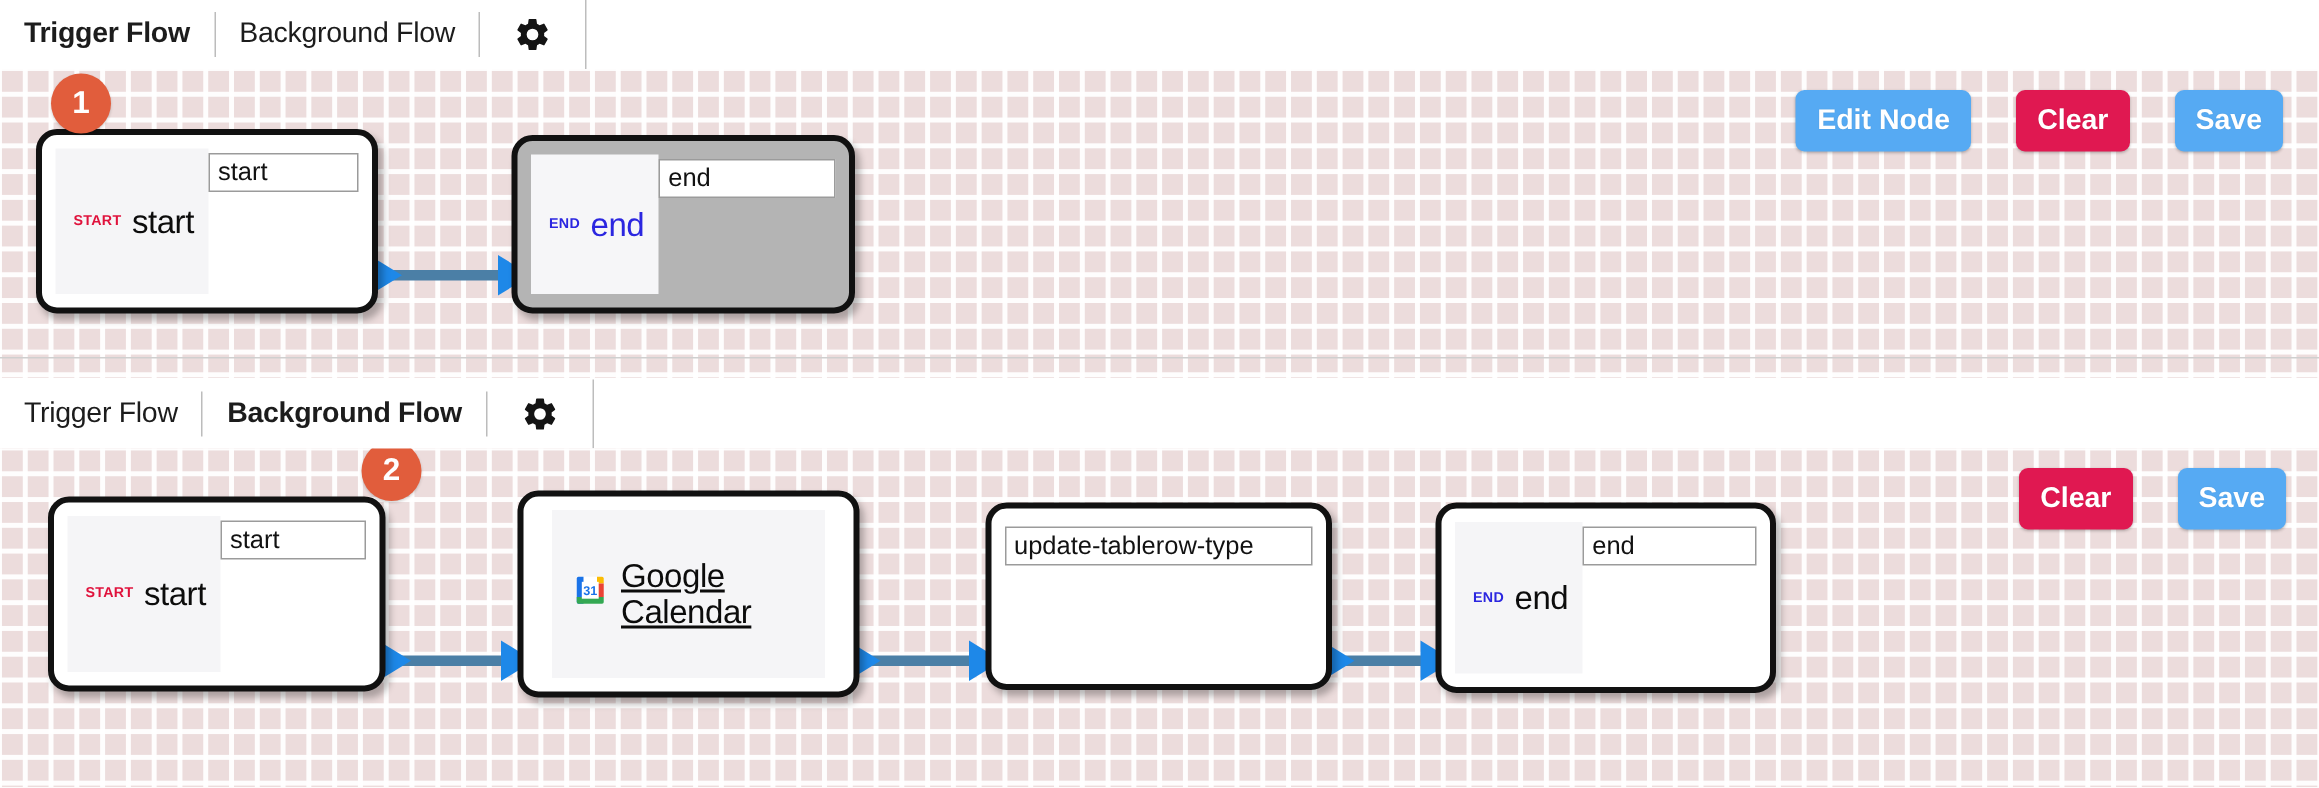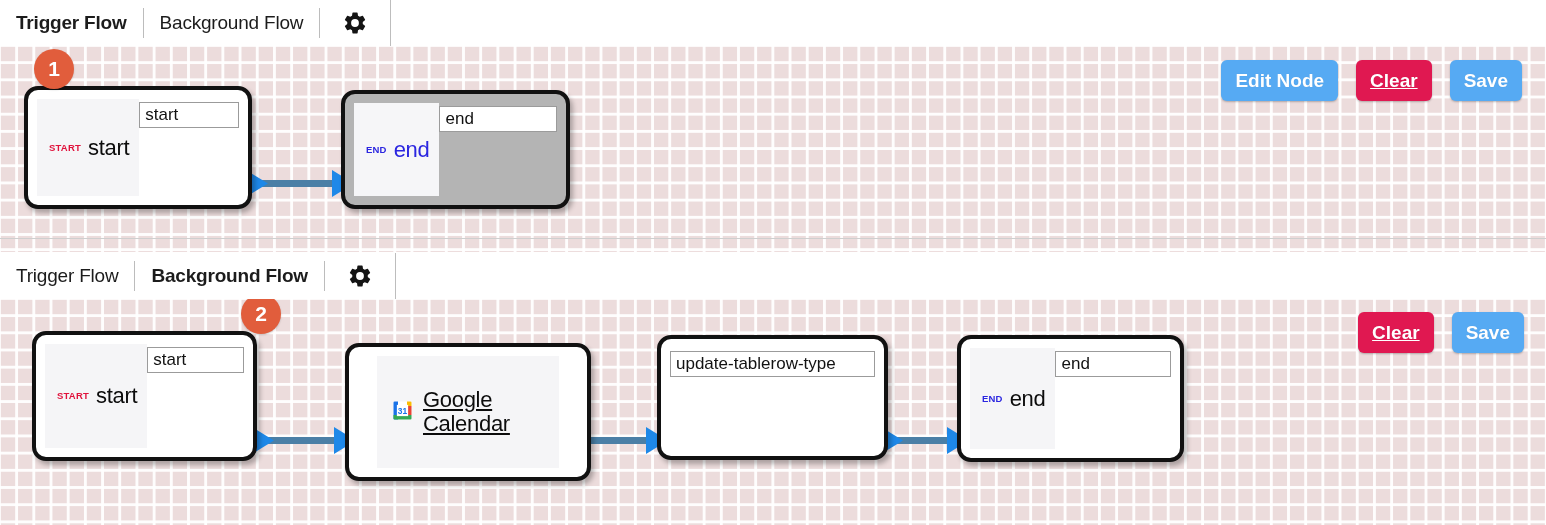--- a/index.html
+++ b/index.html
@@ -87,41 +87,41 @@
     align-items: center;
     justify-content: center;
     z-index: 20;
     box-shadow: 0 1px 2px rgba(0,0,0,0.18);
   }
 
   
   .action-bar {
     position: absolute;
     display: flex;
-    gap: 18px;
+    gap: 30px;
     z-index: 15;
     margin-left: 12px;
   }
   .btn {
     border: none;
     border-radius: 6px;
     color: #ffffff;
     font-family: "Liberation Sans", sans-serif;
     font-size: 19px;
     font-weight: bold;
     padding: 0 14px;
     height: 41px;
     line-height: 41px;
     cursor: pointer;
     white-space: nowrap;
     box-shadow: 0 1px 2px rgba(0,0,0,0.25);
     text-shadow: 0 0 1px rgba(0,0,0,0.12);
   }
   .btn-blue   { background: #56aaf3; }
-  .btn-danger { background: #e01851; text-decoration: underline; }
+  .btn-danger { background: #e01851; }
 
   
   .node {
     position: absolute;
     background: #ffffff;
     border: 4px solid #111111;
     border-radius: 14px;
     box-sizing: border-box;
     box-shadow: 3px 4px 5px rgba(0,0,0,0.28);
     z-index: 10;
@@ -314,21 +314,21 @@
       </div>
 
       <div class="node" style="left:32px; top:32px; width:225px; height:130px;">
         <div class="node-head">
           <span class="node-tag tag-start">START</span>
           <span class="node-title">start</span>
         </div>
         <input class="node-input" type="text" value="start" style="">
       </div>
 
-      <div class="node" style="left:345px; top:28px; width:246px; height:138px;margin-top:16px;">
+      <div class="node" style="left:345px; top:28px; width:228px; height:138px;">
         <div class="node-head" style="min-height:66px;">
           <span class="node-icon">
             <svg width="27" height="27" viewBox="0 0 48 48" aria-hidden="true">
               <rect x="8" y="8" width="32" height="32" rx="2" fill="#ffffff"></rect>
               <path d="M8 10a2 2 0 0 1 2-2h6v32h-6a2 2 0 0 1-2-2z" fill="#1a73e8"></path>
               <path d="M32 8h6a2 2 0 0 1 2 2v6H32z" fill="#fbbc04"></path>
               <path d="M40 16v16h-8V16z" fill="#ea4335"></path>
               <path d="M8 32h32v6a2 2 0 0 1-2 2H10a2 2 0 0 1-2-2z" fill="#34a853"></path>
               <rect x="14" y="14" width="20" height="20" fill="#ffffff"></rect>
               <text x="24" y="29.5" font-family="'Liberation Sans',sans-serif" font-size="15" font-weight="bold" fill="#1a73e8" text-anchor="middle">31</text>

